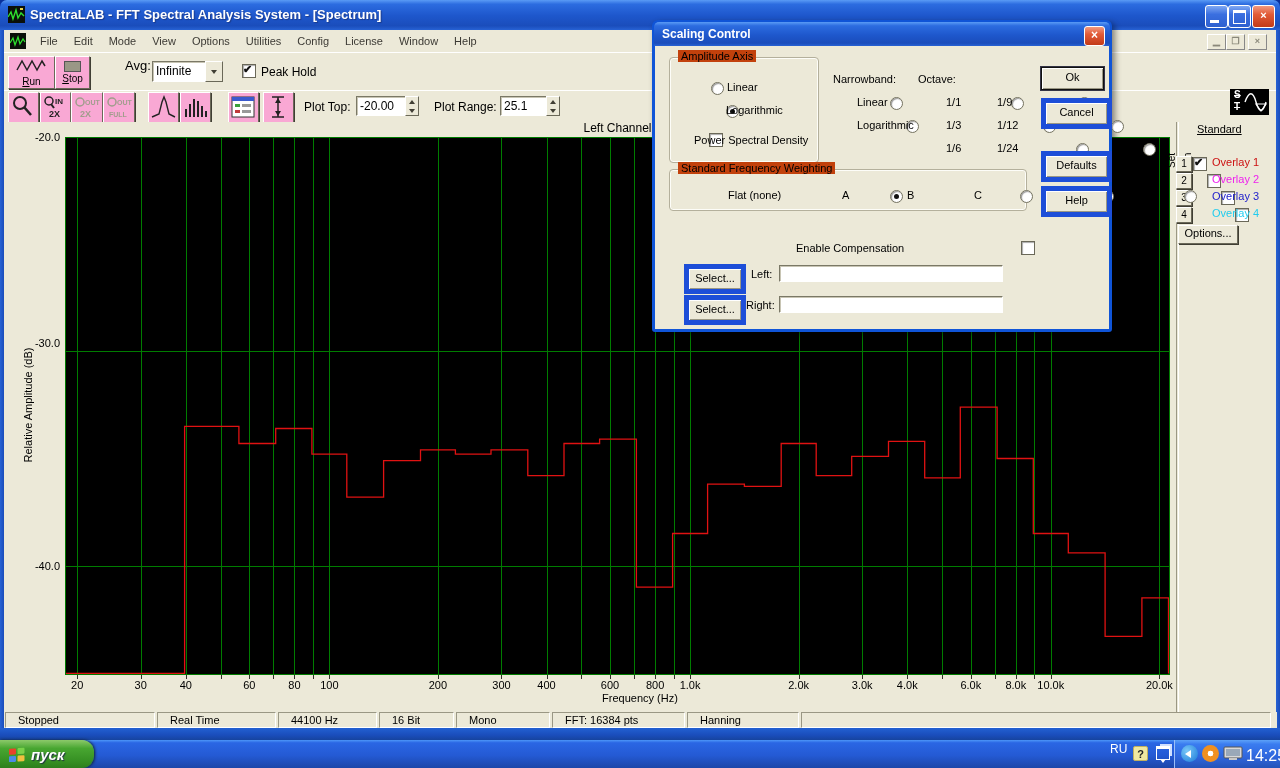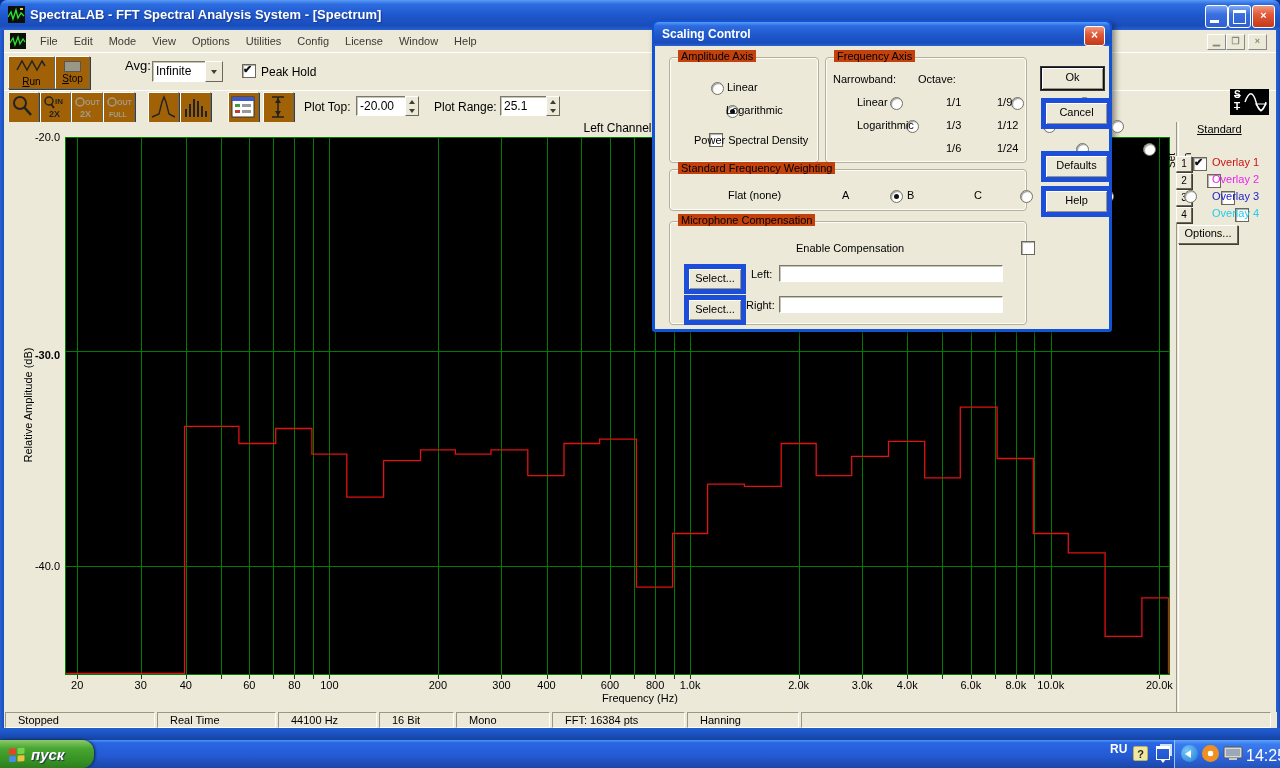--- a/index.html
+++ b/index.html
@@ -17,21 +17,21 @@
   .max-box{position:absolute;left:4px;top:4px;width:11px;height:10px;border:1px solid #fff;border-top:3px solid #fff}
   .side-border{width:4px;top:30px;height:710px;background:linear-gradient(90deg,#2762d4,#1a4dbb)}
   .bottom-strip{left:0;top:728px;width:1280px;height:12px;background:linear-gradient(180deg,#2260d2,#1a4dbb 60%,#16449f)}
   
   .menubar{left:4px;top:30px;width:1272px;height:22px;background:#ece9d8;border-bottom:1px solid #d8d4c0;display:flex;align-items:center}
   .menu-item{padding:3px 8px;color:#3c3a34}
   .mdi-btn{width:17px;height:14px;top:34px;background:#ece9d8;border:1px solid;border-color:#fff #888 #888 #fff;
     color:#8a887a;font-size:9px;text-align:center;line-height:12px;font-weight:bold}
   
   .toolbar{left:4px;background:#ece9d8;border-top:1px solid #fff;border-bottom:1px solid #b8b5a4}
-  .tbtn{background:#a16207;border:1px solid;border-color:#fff #6a6858 #6a6858 #fff;box-shadow:1px 1px 0 #403e34}
+  .tbtn{background:#f9a8d4;border:1px solid;border-color:#fff #6a6858 #6a6858 #fff;box-shadow:1px 1px 0 #403e34}
   .btn-label{display:block;text-align:center;font-size:10px;color:#000}
   .btn-label::first-letter{text-decoration:underline}
   .field{background:#fff;border:1px solid;border-color:#7a7866 #fff #fff #7a7866;box-shadow:inset 1px 1px 0 #c8c5b4;
      padding:2px 3px;font-size:12px}
   .spin{width:12px;background:#ece9d8;border:1px solid;border-color:#fff #6a6858 #6a6858 #fff;display:flex;flex-direction:column;align-items:center;justify-content:space-around}
   .tri-up{width:0;height:0;border-left:3px solid transparent;border-right:3px solid transparent;border-bottom:4px solid #403e34}
   .tri-down{width:0;height:0;border-left:3px solid transparent;border-right:3px solid transparent;border-top:4px solid #403e34}
   .checkbox{width:12px;height:12px;background:#fff;border:1px solid #6a6858;box-shadow:inset 1px 1px 1px #aaa;display:inline-block;position:relative}
   .checkbox.checked::after{content:"✔";position:absolute;left:0px;top:-2px;font-size:11px;color:#111;font-weight:bold}
   .radio{width:11px;height:11px;border-radius:50%;background:#fff;border:1px solid #74725f;box-shadow:inset 1px 1px 1px #999;display:inline-block;position:relative}
@@ -231,21 +231,21 @@
       <path d="M2 11 C6 0,10 0,13 11 S20 22,23 11" fill="none" stroke="#fff" stroke-width="1.4"></path>
       <polygon points="13,13 23,13 18,20" fill="none" stroke="#fff" stroke-width="1.2"></polygon>
     </svg>
 </div>
 
 <div class="abs content"></div>
 <div class="abs chart-title">Left Channel</div>
 <div class="abs ylabel">Relative Amplitude (dB)</div>
 <div>
     <div class="ytick" style="top: 131px;">-20.0</div>
-    <div class="ytick" style="top: 349px; font-weight: bold;">-30.0</div>
+    <div class="ytick" style="top: 337px;">-30.0</div>
     <div class="ytick" style="top: 559.685px;">-40.0</div>
   </div>
 <svg class="abs" style="left:65px;top:137px" width="1105" height="544">
     <rect x="0" y="0" width="1105" height="538" fill="#000000"></rect>
     <line x1="12.5" y1="1" x2="12.5" y2="537" stroke="#007c00"></line>
     <line x1="12.5" y1="538" x2="12.5" y2="542" stroke="#30302a"></line>
     <line x1="76.5" y1="1" x2="76.5" y2="537" stroke="#007c00"></line>
     <line x1="76.5" y1="538" x2="76.5" y2="542" stroke="#30302a"></line>
     <line x1="121.5" y1="1" x2="121.5" y2="537" stroke="#007c00"></line>
     <line x1="121.5" y1="538" x2="121.5" y2="542" stroke="#30302a"></line>
@@ -353,21 +353,21 @@
         <g transform="skewY(-5)">
           <rect x="1" y="3" width="7" height="6" rx="1" fill="#e8422a"></rect>
           <rect x="9.5" y="3" width="7" height="6" rx="1" fill="#7ad14a"></rect>
           <rect x="1" y="10.5" width="7" height="6" rx="1" fill="#4a8ae8"></rect>
           <rect x="9.5" y="10.5" width="7" height="6" rx="1" fill="#f0c040"></rect>
         </g>
       </svg>
     <span class="start-txt">пуск</span>
   </div>
 
-  <span class="abs" style="left:1110px;top:2px;color:#fff;font-size:12px;font-weight:bold">RU</span>
+  <span class="abs" style="left:1110px;top:2px;color:#fff;font-size:12px;font-weight:normal">RU</span>
   <div class="abs" style="left:1133px;top:6px;width:15px;height:15px;background:#f0e8a0;border:1px solid #c0b060;border-radius:2px;text-align:center;line-height:15px;font-weight:bold;font-size:11px;color:#222;box-sizing:border-box">?</div>
   <div class="abs" style="left:1156px;top:6px;width:12px;height:10px;border:1px solid #fff;border-top:3px solid #fff;box-shadow:3px -3px 0 -1px #cfe0ff"></div>
   <span class="abs tri-down" style="left:1160px;top:19px;border-top-color:#fff"></span>
 </div>
 <div class="abs tray">
   <div class="abs" style="left:6px;top:5px;width:17px;height:17px;border-radius:50%;background:radial-gradient(circle at 35% 35%,#7ac8f8,#1878d8)">
       <div style="width:0;height:0;border-top:4px solid transparent;border-bottom:4px solid transparent;border-right:6px solid #fff;margin:4.5px 0 0 4px"></div>
     </div>
   <div class="abs" style="left:27px;top:5px;width:17px;height:17px;border-radius:50%;background:radial-gradient(circle,#fff 0 22%,#f09020 26% 100%)"></div>
   <svg class="abs" style="left:48px;top:6px" width="22" height="16">
@@ -387,23 +387,20 @@
     <span class="legend">Amplitude Axis</span>
   </div>
   <span class="abs radio" style="left:56px;top:58px"></span>
   <span class="dlabel" style="left:72px;top:58px">Linear</span>
   <span class="abs radio checked" style="left:55px;top:81px"></span>
   <span class="dlabel" style="left:71px;top:81px">Logarithmic</span>
   <span class="abs checkbox" style="left:22px;top:110px"></span>
   <span class="dlabel" style="left:39px;top:111px">Power Spectral Density</span>
 
   
-  <div class="group" style="left:170px;top:34px;width:200px;height:104px">
-    <span class="legend">Frequency Axis</span>
-  </div>
   <span class="dlabel" style="left:178px;top:50px">Narrowband:</span>
   <span class="dlabel" style="left:263px;top:50px">Octave:</span>
   <span class="abs radio" style="left:186px;top:73px"></span>
   <span class="dlabel" style="left:202px;top:73px">Linear</span>
   <span class="abs radio" style="left:186px;top:96px"></span>
   <span class="dlabel" style="left:202px;top:96px">Logarithmic</span>
   <span class="abs radio" style="left:275px;top:73px"></span>
   <span class="dlabel" style="left:291px;top:73px">1/1</span>
   <span class="abs radio" style="left:326px;top:73px"></span>
   <span class="dlabel" style="left:342px;top:73px">1/9</span>
@@ -423,23 +420,20 @@
   <span class="abs radio checked" style="left:57px;top:166px"></span>
   <span class="dlabel" style="left:73px;top:166px">Flat (none)</span>
   <span class="abs radio" style="left:171px;top:166px"></span>
   <span class="dlabel" style="left:187px;top:166px">A</span>
   <span class="abs radio" style="left:236px;top:166px"></span>
   <span class="dlabel" style="left:252px;top:166px">B</span>
   <span class="abs radio" style="left:303px;top:166px"></span>
   <span class="dlabel" style="left:319px;top:166px">C</span>
 
   
-  <div class="group" style="left:14px;top:198px;width:356px;height:102px">
-    <span class="legend">Microphone Compensation</span>
-  </div>
   <span class="abs checkbox" style="left:124px;top:218px"></span>
   <span class="dlabel" style="left:141px;top:219px">Enable Compensation</span>
   <div class="dlg-btn" style="left:29px;top:241px;width:52px;height:20px"><span>Select...</span></div>
   <span class="dlabel" style="left:96px;top:245px">Left:</span>
   <div class="dlg-input" style="left:124px;top:242px;width:222px"><span></span></div>
   <div class="dlg-btn" style="left:29px;top:272px;width:52px;height:20px"><span>Select...</span></div>
   <span class="dlabel" style="left:91px;top:276px">Right:</span>
   <div class="dlg-input" style="left:124px;top:273px;width:222px"><span></span></div>
 
   

